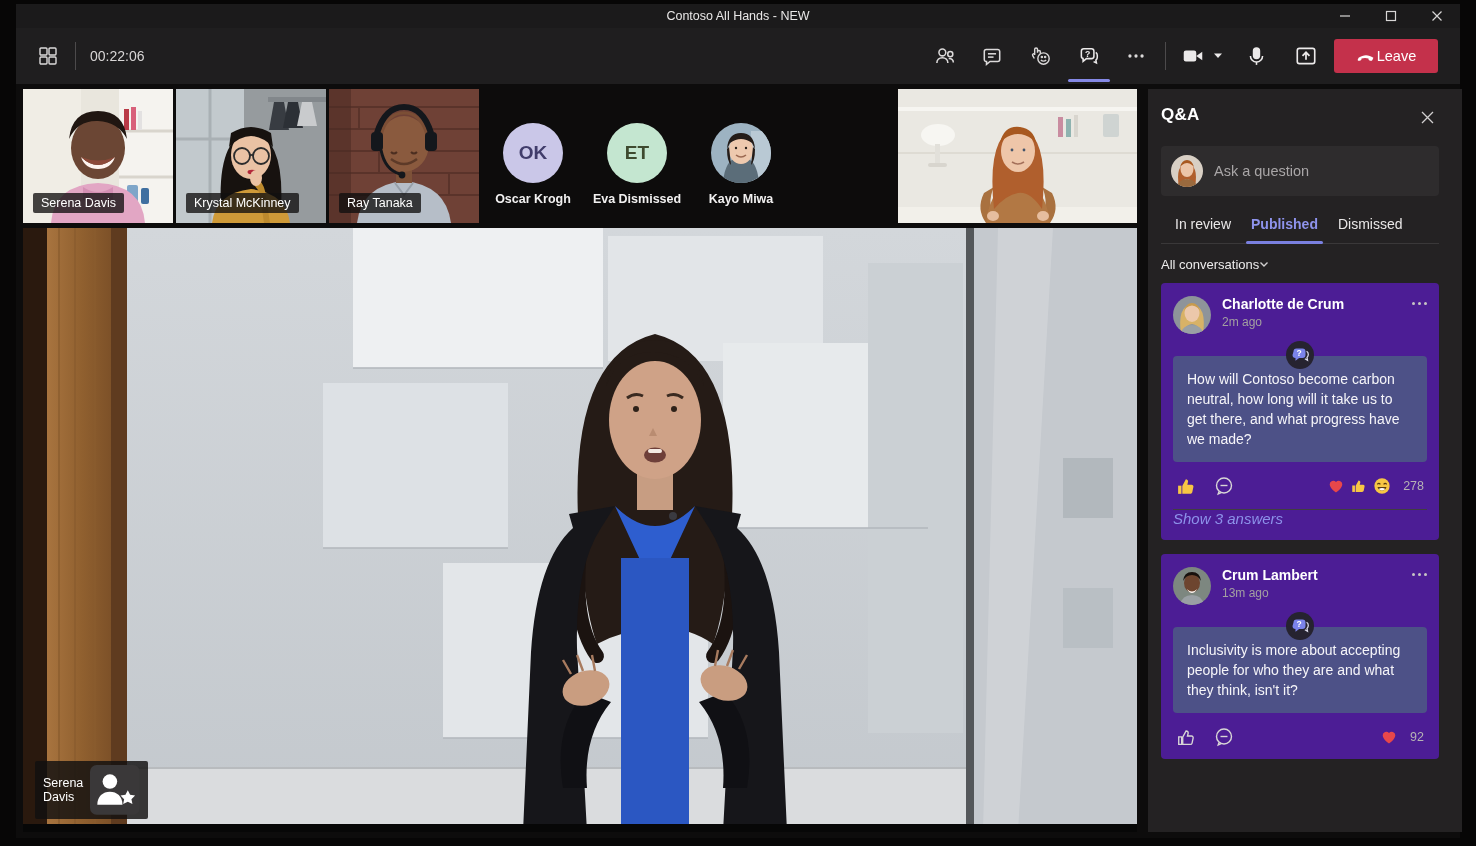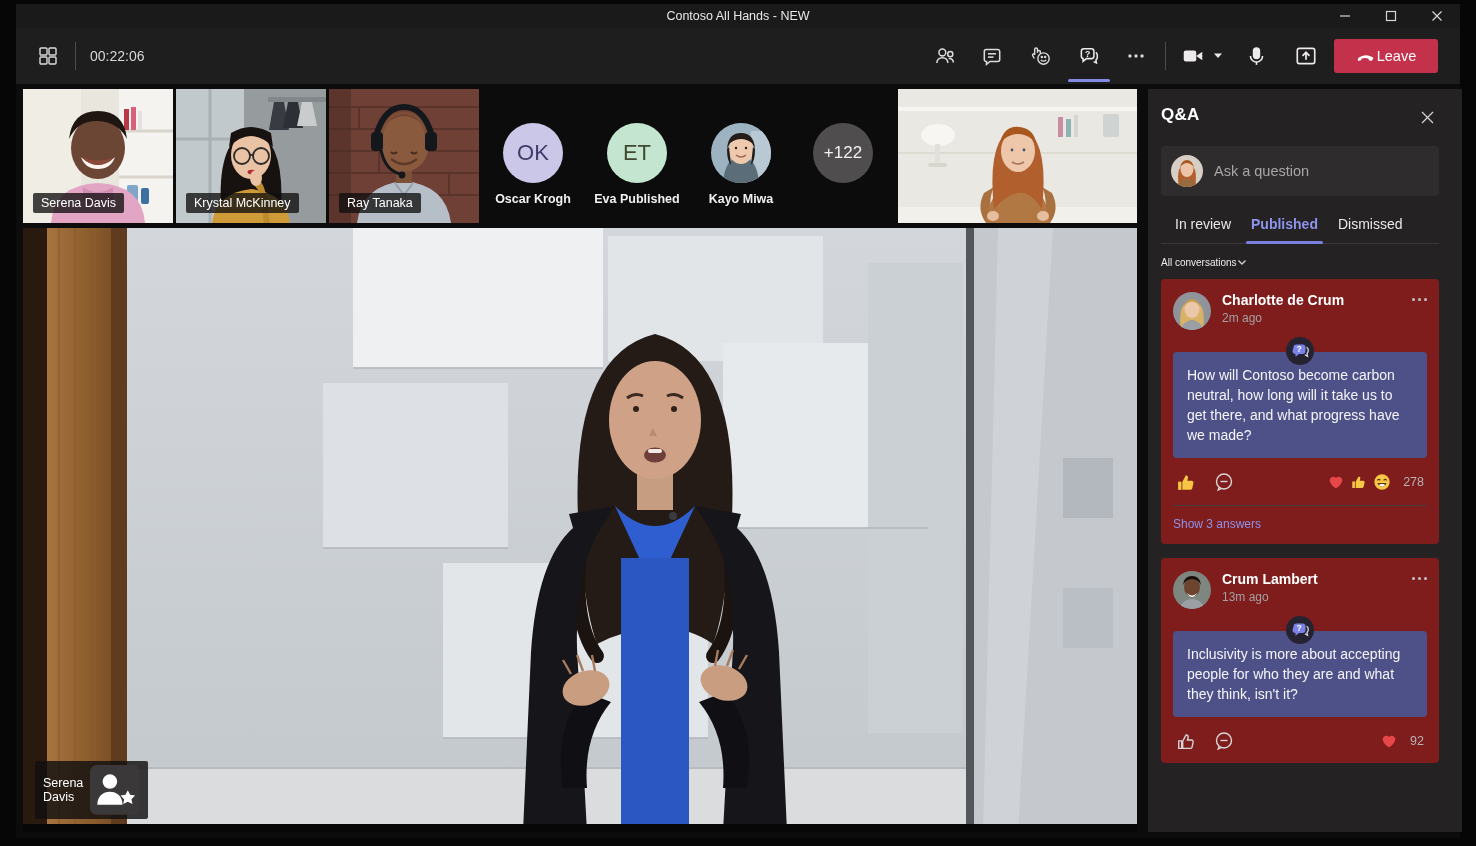--- a/index.html
+++ b/index.html
@@ -26,21 +26,21 @@
     font-size:14.5px; color:#fff; }
 
   
   .filmstrip { position:absolute; top:85px; left:0; width:1128px; height:134px; }
   .tile { position:absolute; top:0; height:134px; overflow:hidden; background:#1a1918; }
   .tile svg { display:block; width:100%; height:100%; }
   .name-chip { position:absolute; left:10px; bottom:10px; background:rgba(17,16,16,.78);
     color:#fff; font-size:12.5px; padding:3px 8px; border-radius:2px; white-space:nowrap; }
   .av-block { position:absolute; top:34px; width:96px; text-align:center; }
   .av-circle { width:60px; height:60px; border-radius:50%; margin:0 auto; display:flex;
-    align-items:center; justify-content:center; font-weight:normal; font-size:22px; overflow:hidden; }
+    align-items:center; justify-content:center; font-weight:bold; font-size:19px; overflow:hidden; }
   .av-name { margin-top:9px; font-size:12.5px; color:#f1f0f0;font-weight:bold; }
 
   
   .stage { position:absolute; left:7px; top:224px; width:1114px; height:604px; background:#0a0a0a; }
   .stage svg { display:block; width:100%; height:100%; }
   .presenter-chip { position:absolute; left:12px; bottom:13px; background:rgba(17,16,16,.82);
     display:flex; align-items:center; gap:7px; font-size:12.5px; padding:4px 8px; border-radius:2px; }
 
   
   .qna { position:absolute; left:1132px; top:85px; width:314px; height:743px; background:#242223;
@@ -52,39 +52,39 @@
     align-items:center; padding:0 10px; gap:11px; }
   .ask-avatar { width:32px; height:32px; border-radius:50%; overflow:hidden; flex:none; }
   .ask input { flex:1; background:transparent; border:none; outline:none; color:#e8e6e6;
     font-size:14.5px; font-family:inherit; }
   .ask input::placeholder { color:#a9a6a7; }
   .tabs { margin-top:14px; display:flex; gap:20px; padding-left:14px; border-bottom:1px solid #3a3839; }
   .tab { padding:6px 0 11px; font-size:14px; color:#e9e7e7; position:relative; }
   .tab.active { color:#8e93ec; font-weight:bold; }
   .tab.active::after { content:""; position:absolute; left:-5px; right:-5px; bottom:-1px;
     height:3px; border-radius:2px; background:#7a80e0; }
-  .filter { margin-top:13px; display:flex; align-items:center; gap:0; font-size:10px; color:#edecec; }
+  .filter { margin-top:13px; display:flex; align-items:center; gap:0; font-size:13px; color:#edecec; }
   .cards { margin-top:11px; display:flex; flex-direction:column; gap:14px; }
-  .card { background:#7f1d1d; border-radius:4px; padding:13px 12px 11px; }
+  .card { background:#4c1d95; border-radius:4px; padding:13px 12px 11px; }
   .card-head { display:flex; align-items:flex-start; }
   .card-avatar { width:38px; height:38px; border-radius:50%; overflow:hidden; flex:none; }
   .card-info { margin-left:11px; }
   .card-name { font-size:14px; font-weight:bold; }
   .card-time { font-size:12px; color:#a3a0a1; margin-top:3px; }
   .card-more { margin-left:auto; display:flex; gap:3px; padding-top:6px; }
   .card-more i { width:3px; height:3px; border-radius:50%; background:#c7c5c5; }
   .bubble { position:relative; margin-top:22px; background:#4d5187; border-radius:4px;
     padding:13px 14px; font-size:14px; line-height:20px; color:#f6f5f9; }
   .badge { position:absolute; top:-16px; left:50%; transform:translateX(-50%); }
   .rx-row { display:flex; align-items:center; margin-top:13px; padding:0 3px; }
   .rx-left { display:flex; gap:16px; align-items:center; }
   .rx-right { margin-left:auto; display:flex; align-items:center; gap:5px; }
   .rx-count { font-size:12.5px; color:#b6b3b4; margin-left:7px; }
   .card-divider { border-top:1px solid #413f40; margin-top:12px; }
-  .answers { margin-top:11px; font-size:12px; color:#8d92ea; padding-bottom:2px; }
+  .answers { font-size:15px; color:#8d92ea; padding-bottom:2px;font-style:italic; }
 </style>
 </head>
 <body>
 
 <div class="window">
 
   <div class="titlebar">
     <div class="title">Contoso All Hands - NEW</div>
     <div class="win-controls">
       <div class="win-btn">
@@ -283,40 +283,37 @@
       </svg>
       <span class="name-chip">Ray Tanaka</span>
     </div>
 
     <div class="av-block" style="left:469px;">
       <div class="av-circle" style="background:#cac7e8;color:#413d6b;">OK</div>
       <div class="av-name">Oscar Krogh</div>
     </div>
     <div class="av-block" style="left:573px;">
       <div class="av-circle" style="background:#c4e6d0;color:#3e4a2f;">ET</div>
-      <div class="av-name">Eva Published</div>
+      <div class="av-name">Eva Dismissed</div>
     </div>
     <div class="av-block" style="left:677px;">
       <div class="av-circle">
         <svg viewBox="0 0 60 60" width="60" height="60">
           <rect width="60" height="60" fill="#9db3c2"></rect>
           <rect x="40" y="8" width="20" height="52" fill="#b9c9d4"></rect>
           <path d="M12 60q2-26 18-26t18 26z" fill="#5b6d79"></path>
           <ellipse cx="30" cy="27" rx="12" ry="14" fill="#eec9ae"></ellipse>
           <path d="M16 26q1-16 14-16t14 16l-3-6q-11-8-22 0z" fill="#241c18"></path>
           <path d="M16 26q0 12 4 16l-2-18zM44 26q0 12-4 16l2-18z" fill="#241c18"></path>
           <path d="M25 32q5 4 10 0" fill="none" stroke="#9c6a52" stroke-width="1.6"></path>
           <circle cx="25" cy="25" r="1.2" fill="#2b211c"></circle>
             <circle cx="35" cy="25" r="1.2" fill="#2b211c"></circle>
         </svg>
       </div>
       <div class="av-name">Kayo Miwa</div>
-    </div>
-    <div class="av-block" style="left:779px;">
-      <div class="av-circle" style="background:#4f4d4e;color:#f2f1f1;font-size:17px;font-weight:normal;">+122</div>
     </div>
 
     <div class="tile" style="left:882px;width:239px;">
       <svg viewBox="0 0 239 134">
         <rect width="239" height="134" fill="#eae8e2"></rect>
         <line x1="0" y1="20" x2="239" y2="20" stroke="#f6f5f1" stroke-width="4"></line>
         <line x1="0" y1="64" x2="239" y2="64" stroke="#dedbd3" stroke-width="2"></line>
         <rect x="160" y="28" width="5" height="20" fill="#c98ca0"></rect>
         <rect x="168" y="30" width="5" height="18" fill="#8fb3b0"></rect>
         <rect x="176" y="26" width="4" height="22" fill="#d8d5ce"></rect>

